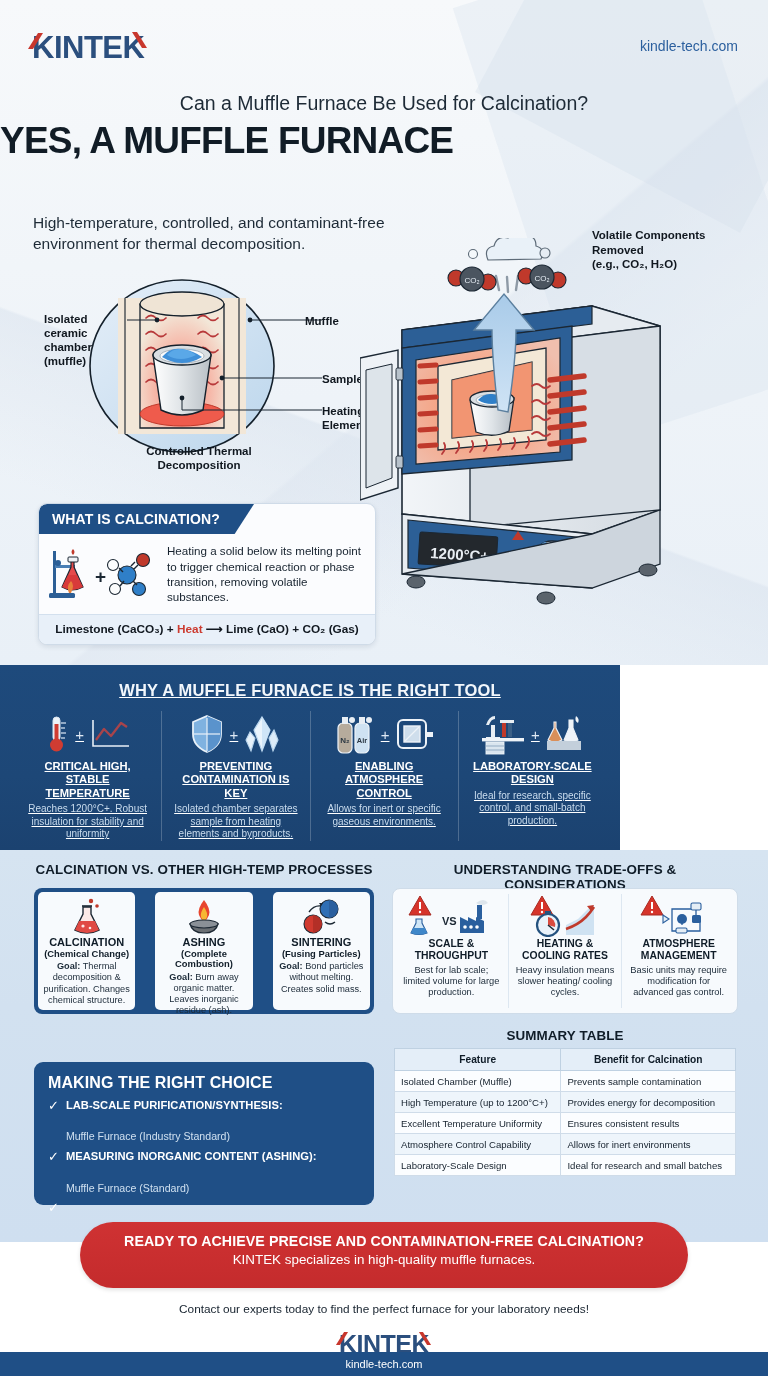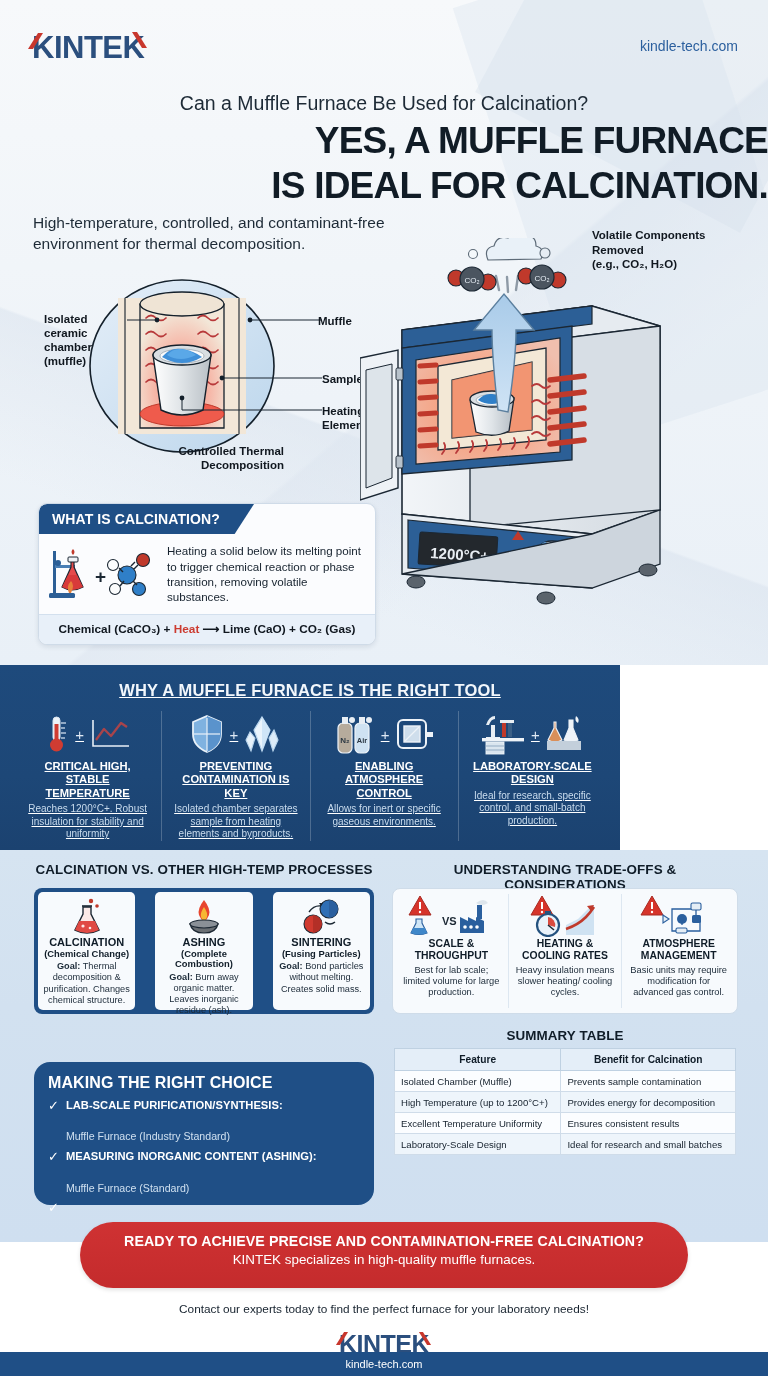--- a/index.html
+++ b/index.html
@@ -42,37 +42,37 @@
   .site-url-top {
     position: absolute; right: 30px; top: 38px;
     font-size: 14px; color: #2b5f9e;
   }
 
   .hero-q {
     position: absolute; left: 0; right: 0; top: 92px; text-align: center;
     font-size: 19.5px; color: #1d2a36; font-weight: 400;
   }
   .hero-h1 {
-    position: absolute; left: 0; right: 0; top: 118px; text-align: right;
+    position: absolute; left: 0; right: 0; top: 118px; text-align: left;
     font-size: 37px; font-weight: bold; color: #111c26;
     letter-spacing: -0.8px; line-height: 1.22;
   }
   .hero-sub {
     position: absolute; left: 33px; top: 213px; width: 420px;
     font-size: 15.5px; color: #1d2a36; line-height: 1.33;
   }
 
   
   .diagram { position: absolute; left: 22px; top: 258px; width: 360px; height: 215px; }
   .diag-labels { position: absolute; font-size: 11.5px; font-weight: bold; color: #10171f; line-height: 1.22; }
   .lbl-iso { left: 22px; top: 54px; width: 80px; text-align: left; }
-  .lbl-muffle { left: 296px; top: 56px; }
+  .lbl-muffle { left: 283px; top: 56px; }
   .lbl-sample { left: 300px; top: 114px; }
   .lbl-heat { left: 300px; top: 146px; width: 62px; }
-  .lbl-ctd { left: 92px; top: 186px; width: 170px; text-align: right; }
+  .lbl-ctd { left: 92px; top: 186px; width: 170px; text-align: center; }
 
   
   .furnace-art { position: absolute; left: 360px; top: 238px; width: 330px; height: 410px; }
   .volatile-lbl {
     position: absolute; left: 592px; top: 228px; width: 170px;
     font-size: 11.5px; font-weight: bold; color: #10171f; line-height: 1.27;
   }
 
   
   .wic {
@@ -175,21 +175,21 @@
   }
   .sumtab td {
     padding: 4.5px 6px; border: 1px solid #cfdce9; color: #16222e;
   }
   .sumtab tr:nth-child(odd) td { background: #fbfdff; }
   .sumtab tr:nth-child(even) td { background: #eef5fb; }
 
   
   .choice {
     position: absolute; left: 34px; top: 1062px; width: 340px; height: 143px;
-    background: #1f4f86; border-radius: 16px; padding: 12px 14px; color: #fff;
+    background: #1f4f86; border-radius: 9px; padding: 12px 14px; color: #fff;
   }
   .choice-h { font-size: 16px; font-weight: bold; margin-bottom: 7px; letter-spacing: 0.1px; }
   .choice-item { display: flex; gap: 7px; margin-bottom: 7px; }
   .chk { font-size: 13px; line-height: 1.1; color: #ffffff; flex: 0 0 auto; }
   .choice-t { font-size: 11.2px; font-weight: bold; line-height: 1.2; }
   .choice-sub { font-size: 10.6px; color: #cfe0f0; line-height: 1.2; margin-top: 18px; }
 
   
   .ctaband {
     position: absolute; left: 0; top: 1242px; width: 768px; height: 92px;
@@ -232,21 +232,20 @@
         <span class="kl">KINTEK</span>
         <span class="kslash2"></span>
       </div>
     </div>
 
     <div class="site-url-top">kindle-tech.com</div>
 
     <div class="hero-q">Can a Muffle Furnace Be Used for Calcination?</div>
     <div class="hero-h1">
       <div>YES, A MUFFLE FURNACE</div>
-      <div>IS IDEAL FOR CALCINATION.</div>
     </div>
     <div class="hero-sub">High-temperature, controlled, and contaminant-free environment for thermal decomposition.</div>
 
     <div class="diagram">
       <svg width="360" height="215" viewBox="0 0 360 215">
         <defs>
           <radialGradient id="glowR" cx="50%" cy="70%" r="60%">
             <stop offset="0%" stop-color="#f08070"></stop>
             <stop offset="55%" stop-color="#f6b7a8"></stop>
             <stop offset="100%" stop-color="#f2e7d8"></stop>
@@ -464,21 +463,21 @@
             <circle cx="94" cy="17" r="6.5" fill="#c0392b" stroke="#1b2733" stroke-width="1.1"></circle>
             <line x1="70" y1="25" x2="74" y2="29" stroke="#1b2733" stroke-width="1.4"></line>
             <line x1="71" y1="43" x2="75" y2="38" stroke="#1b2733" stroke-width="1.4"></line>
             <line x1="84" y1="38" x2="88" y2="42" stroke="#1b2733" stroke-width="1.4"></line>
             <path d="M85 26 l4 -4 M82 23 l4 -4" stroke="#1b2733" stroke-width="1.4"></path>
           </svg>
         </div>
         <div class="wic-text">Heating a solid below its melting point to trigger chemical reaction or phase transition, removing volatile substances.</div>
       </div>
       <div class="wic-eq">
-        <span>Chemical (CaCO₃) + </span><span class="heat">Heat</span><span> ⟶ Lime (CaO) + CO₂ (Gas)</span>
+        <span>Limestone (CaCO₃) + </span><span class="heat">Heat</span><span> ⟶ Lime (CaO) + CO₂ (Gas)</span>
       </div>
     </div>
   </div>
 
   <div class="why">
     <div class="why-title">WHY A MUFFLE FURNACE IS THE RIGHT TOOL</div>
     <div class="why-grid">
 
       <div class="why-col">
         <div class="why-icons">
@@ -708,20 +707,24 @@
       </tr>
       <tr>
         <td>High Temperature (up to 1200°C+)</td>
         <td>Provides energy for decomposition</td>
       </tr>
       <tr>
         <td>Excellent Temperature Uniformity</td>
         <td>Ensures consistent results</td>
       </tr>
       <tr>
+        <td>Atmosphere Control Capability</td>
+        <td>Allows for inert environments</td>
+      </tr>
+      <tr>
         <td>Laboratory-Scale Design</td>
         <td>Ideal for research and small batches</td>
       </tr>
     </tbody>
   </table>
 
   <div class="choice">
     <div class="choice-h">MAKING THE RIGHT CHOICE</div>
 
     <div class="choice-item">

